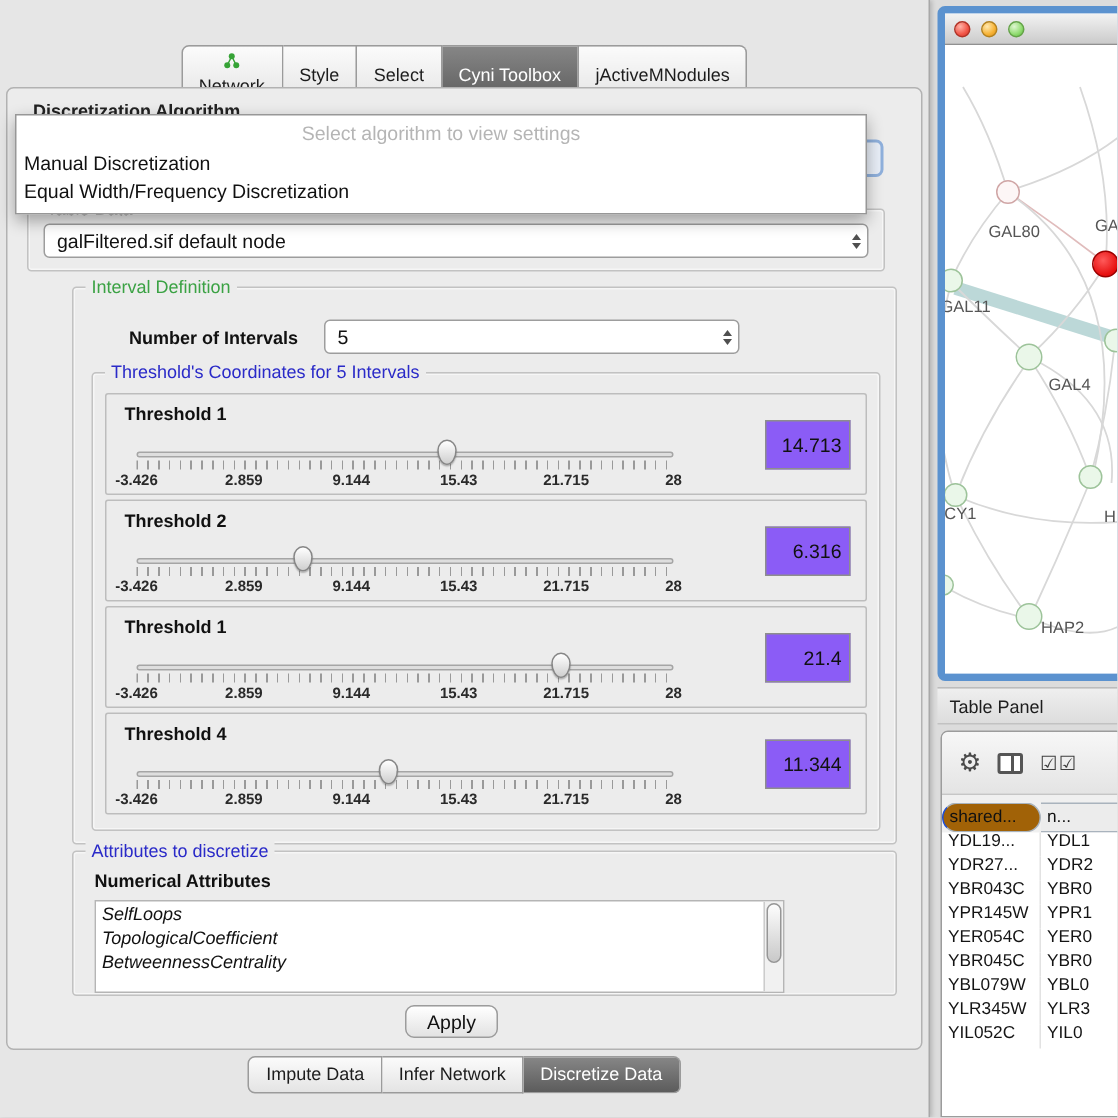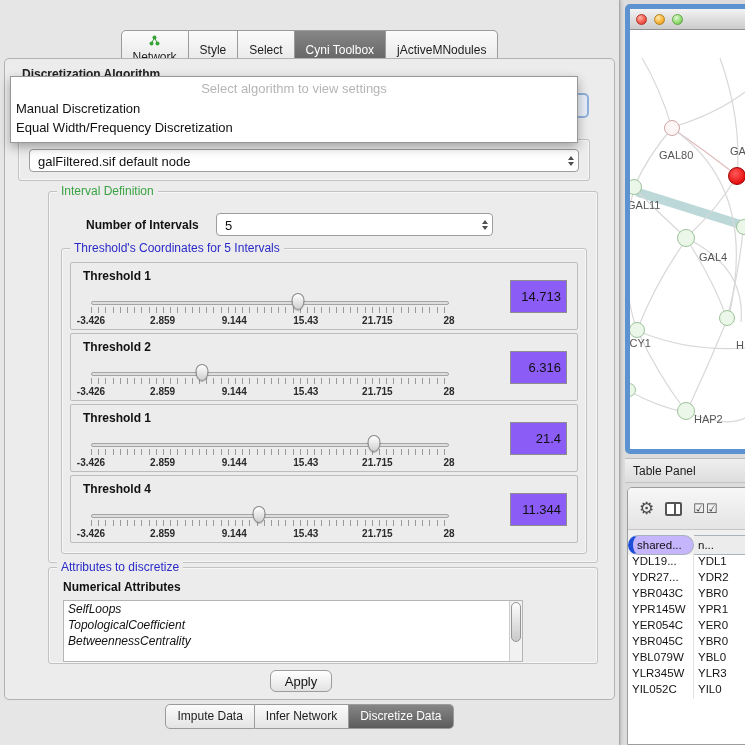--- a/index.html
+++ b/index.html
@@ -127,21 +127,21 @@
     background:linear-gradient(#f7f7f7,#e4e4e4); border-bottom:1px solid #c6c6c6;
     display:flex; align-items:center; gap:11px; padding-left:11px; }
   .gear { font-size:17px; color:#4a4a4a; line-height:1; }
   .col-icon { position:relative; display:inline-block; width:17px; height:14px;
     background:#fff; border:2px solid #555; border-radius:2px; }
   .col-icon:after { content:""; position:absolute; left:50%; top:0; bottom:0; width:2px; background:#555; }
   .checks { font-size:13px; color:#3d3d3d; letter-spacing:1px; white-space:nowrap; }
   .tbl-head { position:absolute; left:0; right:0; top:47px; height:20px; display:flex; }
   .th { height:20px; font-size:11.5px; color:#111; padding:3px 0 0 4px;
     border:1px solid #a9b3bd; border-left:none; overflow:hidden; white-space:nowrap; }
-  .th.c1 { width:66px; background:#c4b5fd; border-left:5px solid #1d4ed8;border-radius:10px; }
+  .th.c1 { width:66px; background:#a16207; border-left:1px solid #1d4ed8;border-radius:10px; }
   .th.c2 { flex:1; background:#ececec; }
   .tbl-body { position:absolute; left:0; right:0; top:67px; bottom:0; background:#fff; }
   .tr { display:flex; height:16px; }
   .td { font-size:11.5px; color:#141414; padding-left:4px; overflow:hidden; white-space:nowrap; }
   .td.c1 { width:66px; border-right:1px solid #e2e2e2; }
   .td.c2 { flex:1; }
 </style>
 </head>
 <body>
 

